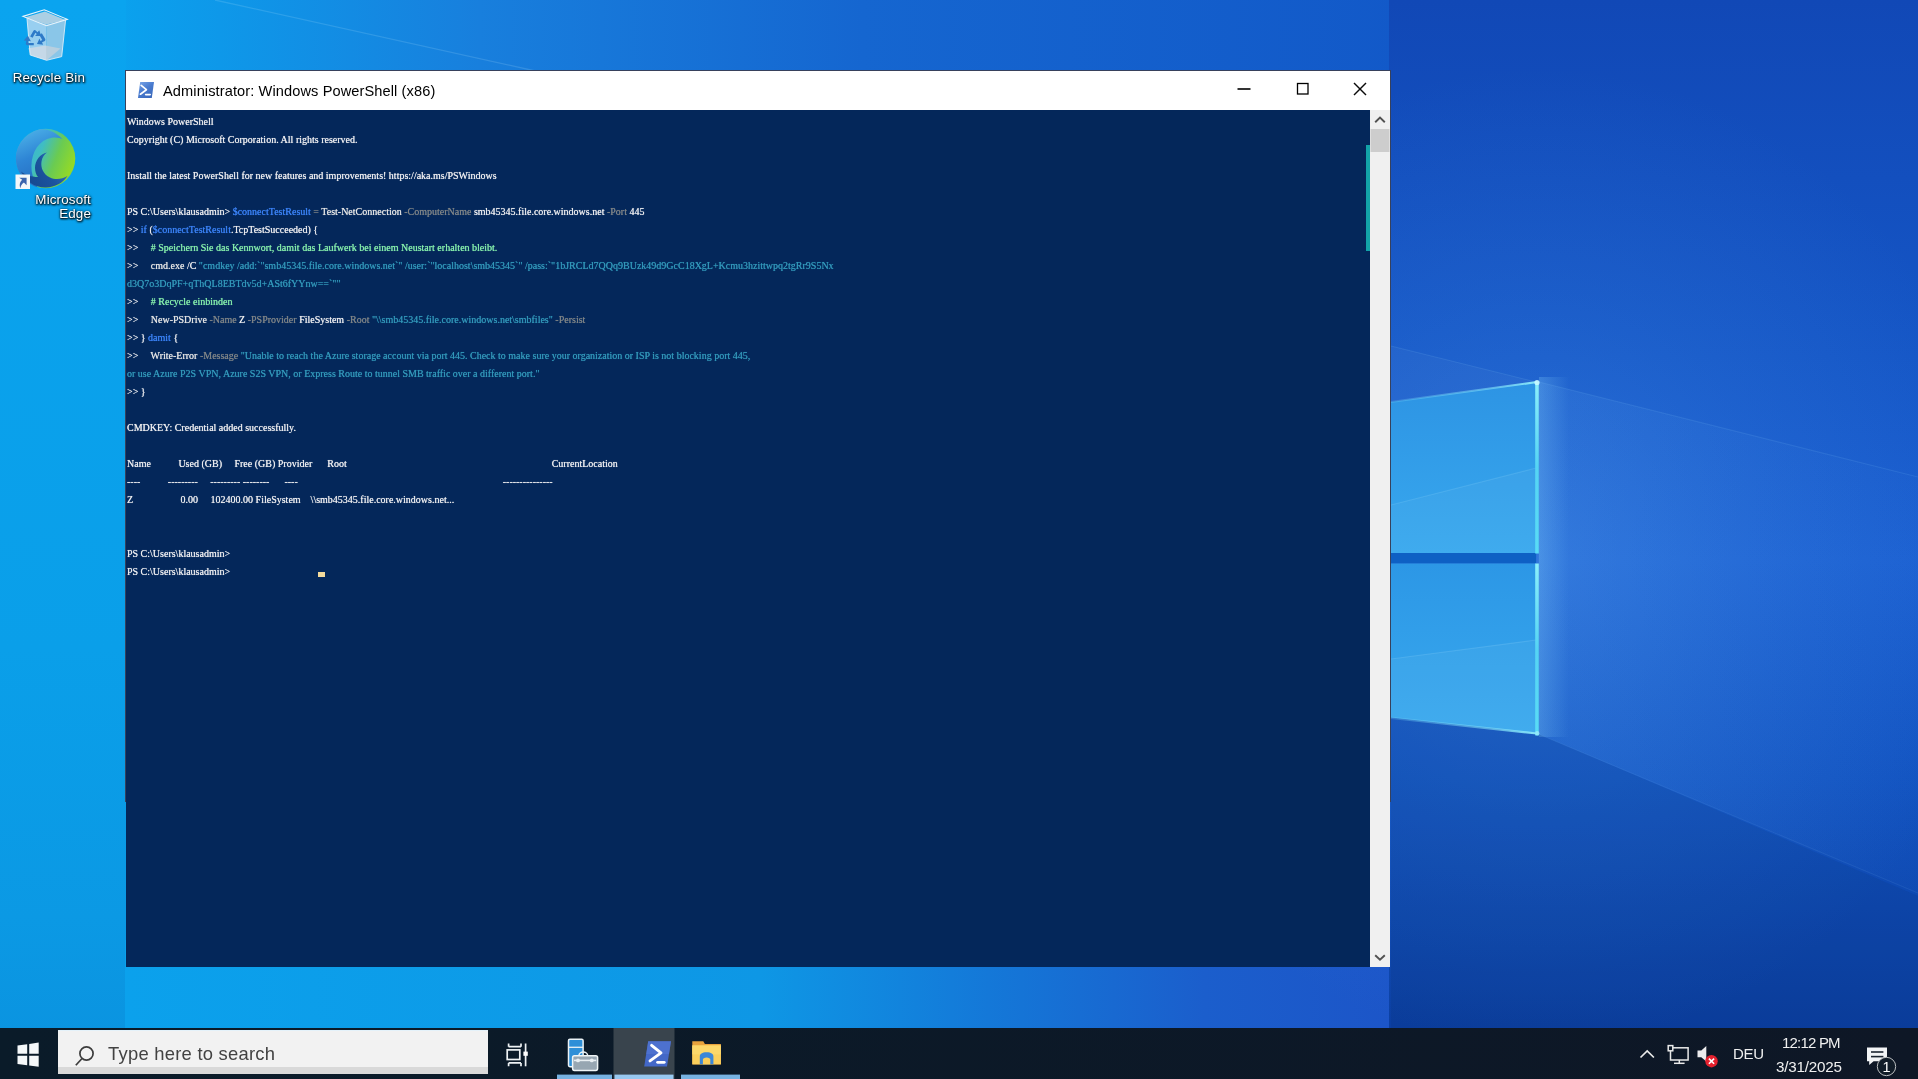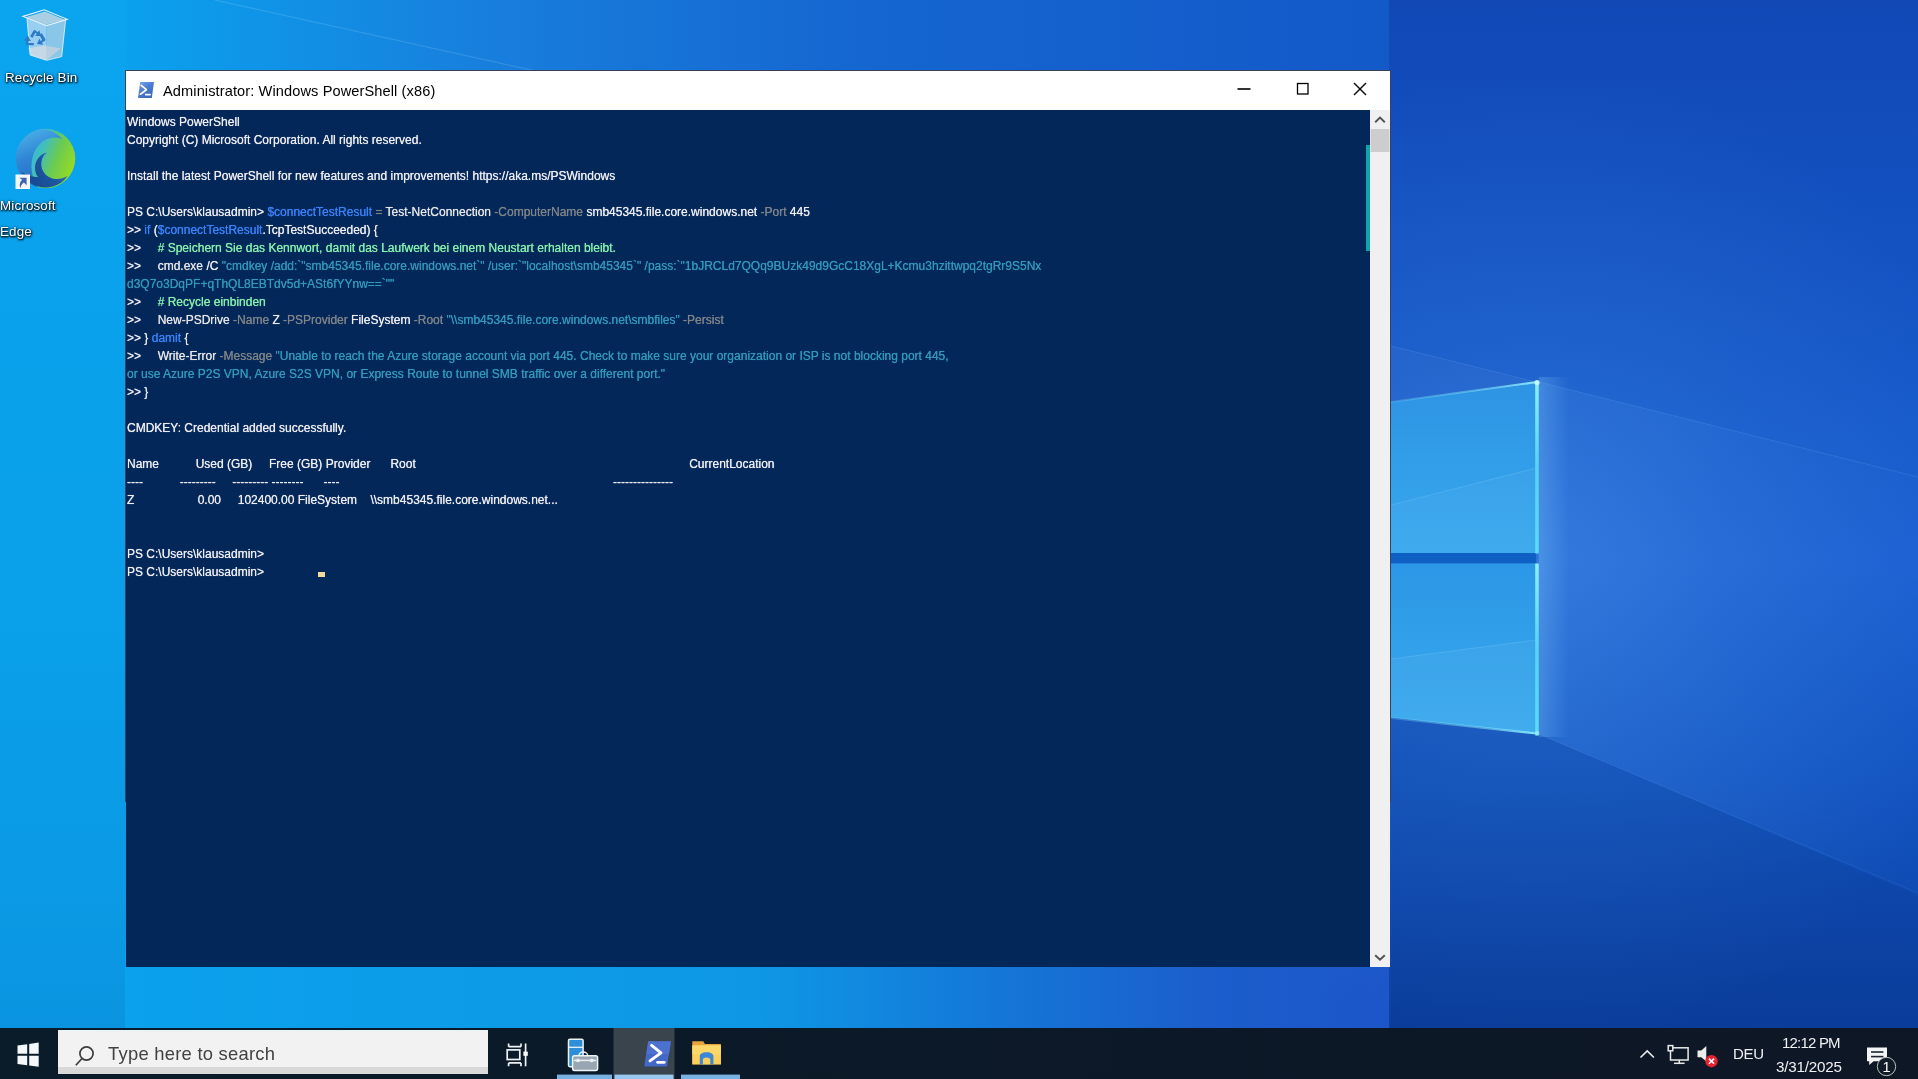--- a/index.html
+++ b/index.html
@@ -1,23 +1,23 @@
 <!DOCTYPE html>
 <html><head><meta charset="utf-8"><title>desktop</title><style>
 *{margin:0;padding:0;box-sizing:border-box}
 html,body{width:1918px;height:1079px;overflow:hidden;background:#1155c5;font-family:"Liberation Sans",sans-serif}
 .abs{position:absolute}
 #wall{position:absolute;left:0;top:0}
-.iconlabel{position:absolute;color:#fff;font-size:13.4px;text-align:left;
+.iconlabel{position:absolute;color:#fff;font-size:13.4px;text-align:right;
  text-shadow:0 1px 2px rgba(0,0,0,0.9),0 0 3px rgba(0,0,0,0.65),1px 1px 2px rgba(0,0,0,0.8);letter-spacing:0.15px}
 #win{position:absolute;left:125px;top:70px;width:1266px;height:732px;background:#04275a;border:1px solid #37415c}
 #titlebar{position:absolute;left:0;top:0;width:1264px;height:39px;background:#fff}
 #wtitle{position:absolute;left:37px;top:12px;font-size:14.6px;color:#000;letter-spacing:0.1px}
 #console{position:absolute;left:0;top:39px;width:1264px;height:857px;background:#04275a}
-#contxt{position:absolute;left:1px;top:3px;font-family:Liberation Sans, sans-serif;font-size:12px;line-height:18px;color:#ededf0;white-space:pre;text-shadow:0 0 0.7px currentColor}
+#contxt{position:absolute;left:1px;top:3px;font-family:Liberation Serif, serif;font-size:10px;line-height:18px;color:#ededf0;white-space:pre;text-shadow:0 0 0.7px currentColor}
 #contxt i{font-style:normal}
 i.g{color:#3b82f6}i.c{color:#86efac}i.y{color:#e5e5e5}i.s{color:#3298ba}i.p{color:#7f8487}
 #cursor{position:absolute;left:192px;top:461.5px;width:7px;height:5.5px;background:#f3da9c}
 #teal{position:absolute;left:1240px;top:35px;width:3.5px;height:106px;background:#12a3a8}
 #taskbar{position:absolute;left:0;top:1028px;width:1918px;height:51px;background:linear-gradient(90deg,#0a1b29,#0e1726)}
 #search{position:absolute;left:58px;top:1.5px;width:430px;height:44px;background:#f2f2f2;border-top:1px solid #e4f2fa}
 #search::after{content:"";position:absolute;left:0;bottom:0;width:100%;height:7px;background:#d9d9d9}
 #searchtxt{position:absolute;left:50px;top:12.5px;font-size:18.4px;color:#424242;letter-spacing:0.25px}
 .trt{fill:#f0f0f0;font-family:"Liberation Sans",sans-serif}
 </style></head>
@@ -105,21 +105,21 @@
 <polygon points="1391,718 1536,733 1918,896 1918,1079 1391,1079" fill="#07306e" fill-opacity="0.13"></polygon>
 <line x1="1391" y1="402" x2="1537" y2="382" stroke="url(#tedge)" stroke-width="2.2"></line>
 <line x1="1391" y1="717.8" x2="1537" y2="733.5" stroke="url(#tedge)" stroke-width="2.2"></line>
 <rect x="1535.2" y="381.5" width="3.6" height="172" fill="url(#vedge)"></rect>
 <rect x="1535.2" y="563.5" width="3.6" height="172" fill="url(#vedge)"></rect>
 <circle cx="1537" cy="382.5" r="2.6" fill="#c8f8ff" fill-opacity="0.9"></circle>
 <circle cx="1537.2" cy="733.2" r="2.2" fill="#aef0fc" fill-opacity="0.65"></circle>
 <line x1="215" y1="0" x2="540" y2="72" stroke="#c0ecff" stroke-opacity="0.16" stroke-width="1.3"></line>
 </svg>
 <div class="iconlabel" style="left:5px;top:70px;width:80px">Recycle Bin</div>
-<div class="iconlabel" style="left:0px;top:193px;width:91px;line-height:26px">Microsoft<br>Edge</div>
+<div class="iconlabel" style="left:0px;top:193px;width:91px;line-height:14px">Microsoft<br>Edge</div>
 <svg class="abs" style="left:14px;top:4px" width="62" height="62" viewBox="0 0 62 62" xmlns="http://www.w3.org/2000/svg">
 <polygon points="10.5,13.6 31,7.4 51.6,15.9 32.3,20.4 13,14.6" fill="#aacfe4"></polygon>
 <polygon points="14.5,44.2 31.5,41.4 46.5,44.5 32.6,56.3 16.3,51.1" fill="#cdc9c7" fill-opacity="0.9"></polygon>
 <polygon points="13,14.6 32.3,20.4 32.6,56.3 16.2,51.0" fill="#c8def0" fill-opacity="0.75"></polygon>
 <polygon points="32.3,20.4 51.6,15.9 47.7,52.6 32.6,56.3" fill="#b6d2e6" fill-opacity="0.75"></polygon>
 <polygon points="9,12.4 30.3,5.8 53.3,15.3 32.5,21.7" fill="none" stroke="#e7f3fb" stroke-width="1.1"></polygon>
 <path d="M 13,14.6 16.2,51 32.6,56.3 47.7,52.6 51.6,15.9" fill="none" stroke="#ddedf7" stroke-width="0.9"></path>
 <g fill="#2e7ac8" transform="translate(-1.5,6.5) scale(0.76)">
 <path d="M 23.2,34.2 L 27.4,26.9 C 28.1,25.7 29.5,25.5 30.4,26.3 L 33.0,28.6 L 35.2,25.9 L 37.8,33.6 L 29.7,33.4 L 32.0,30.8 L 30.1,29.3 L 26.5,35.8 Z"></path>
 <path d="M 38.6,30.0 L 42.9,37.3 C 43.6,38.6 43.2,39.9 42.0,40.5 L 38.9,41.8 L 40.2,45.0 L 32.2,44.2 L 35.5,36.8 L 36.8,40.0 L 39.1,38.9 L 35.3,32.4 Z"></path>

